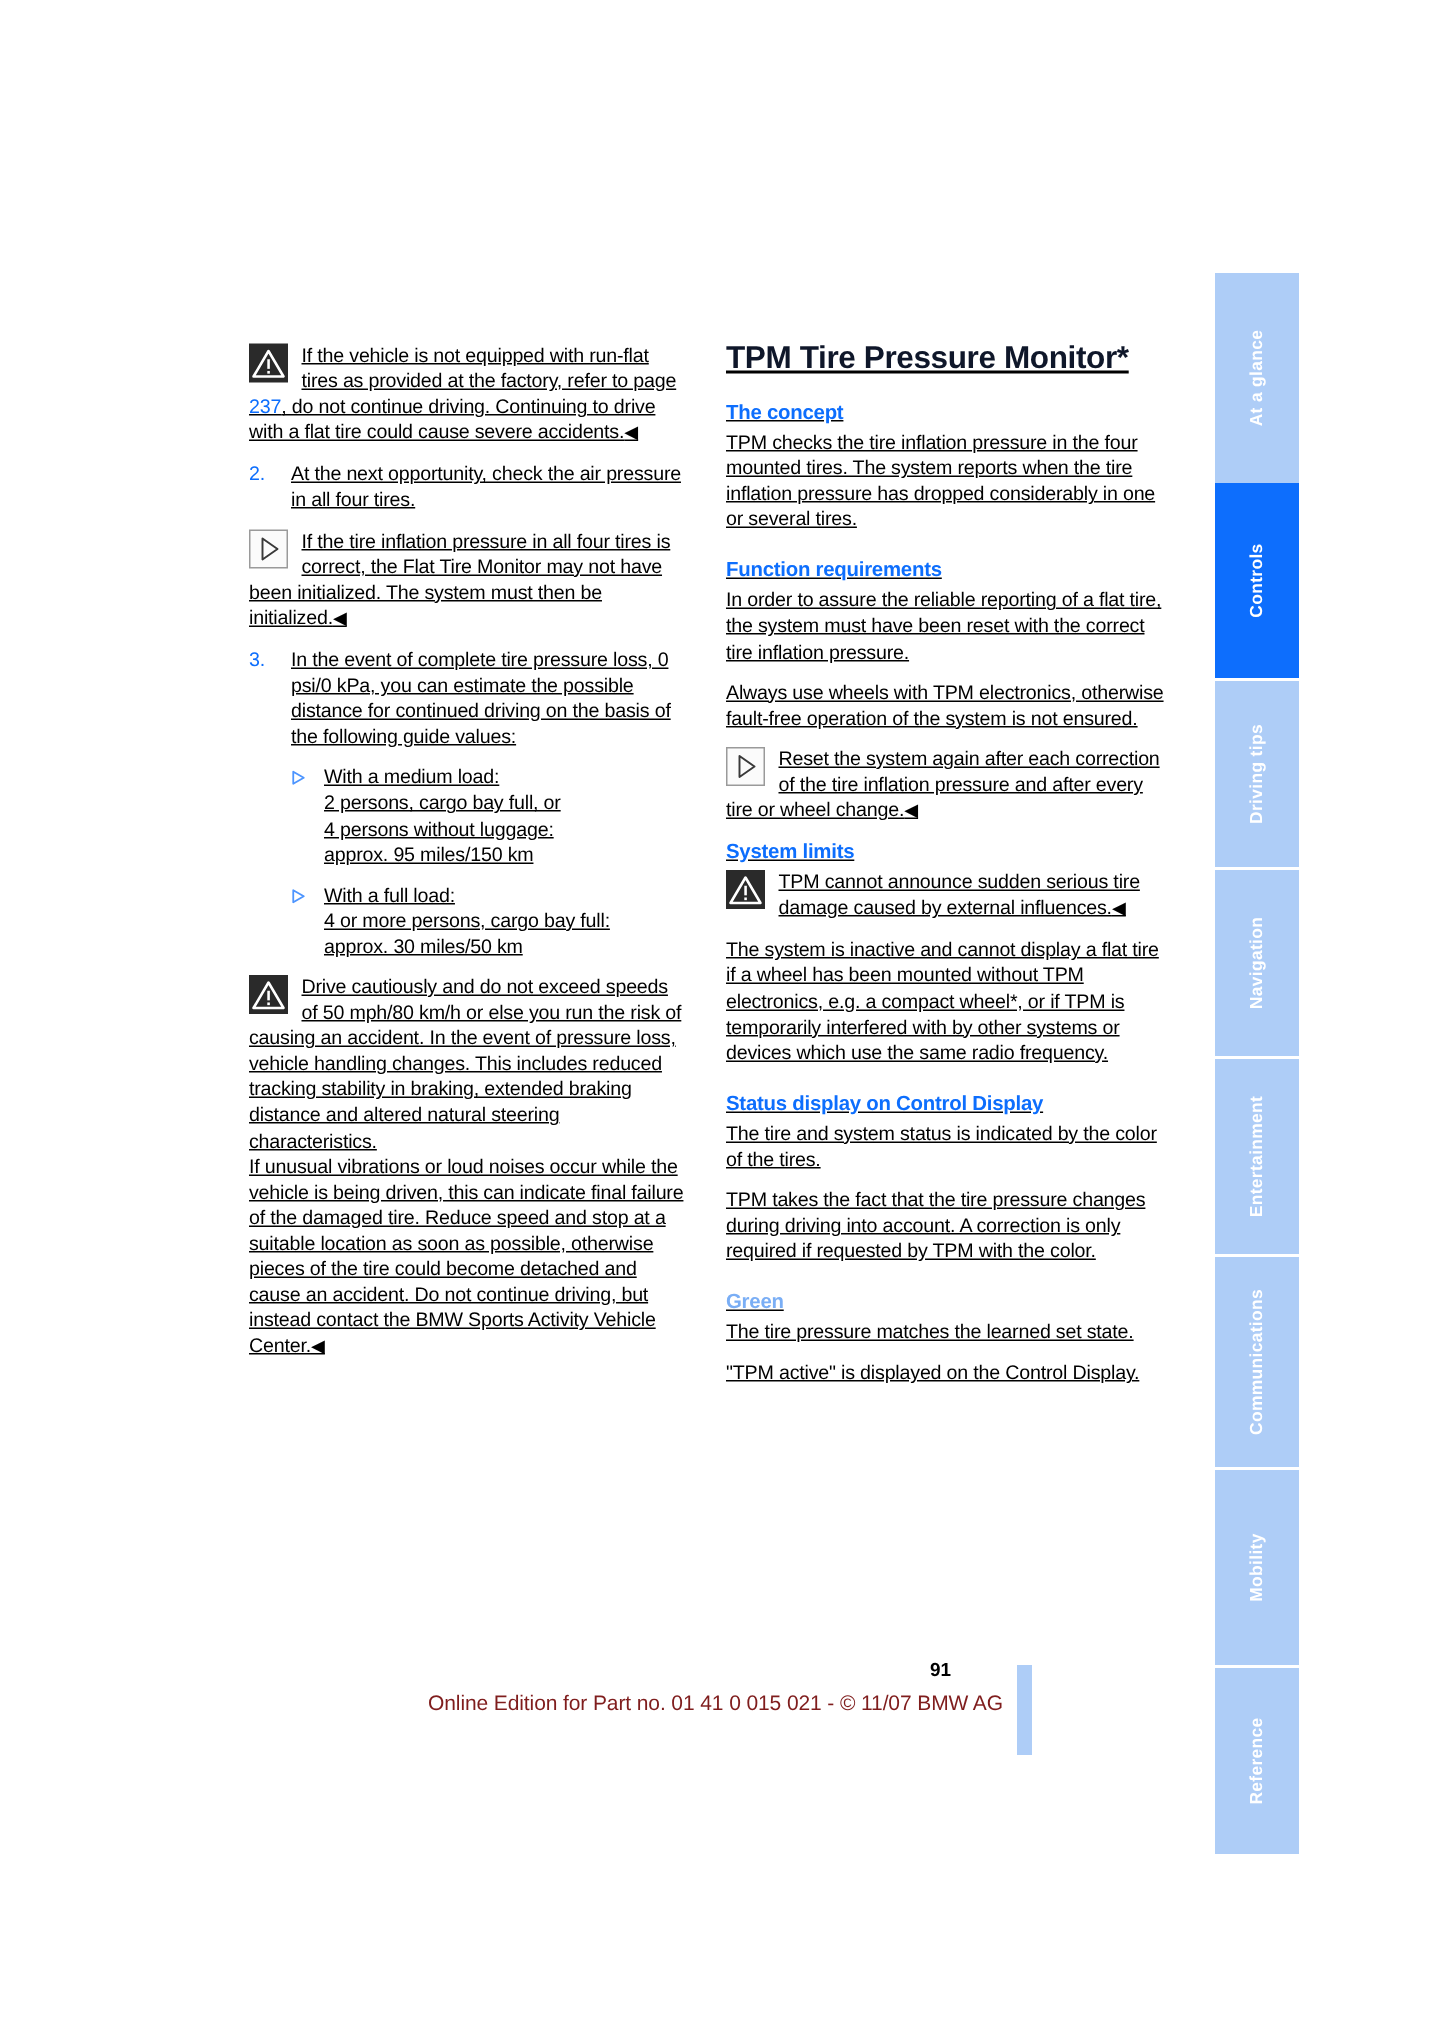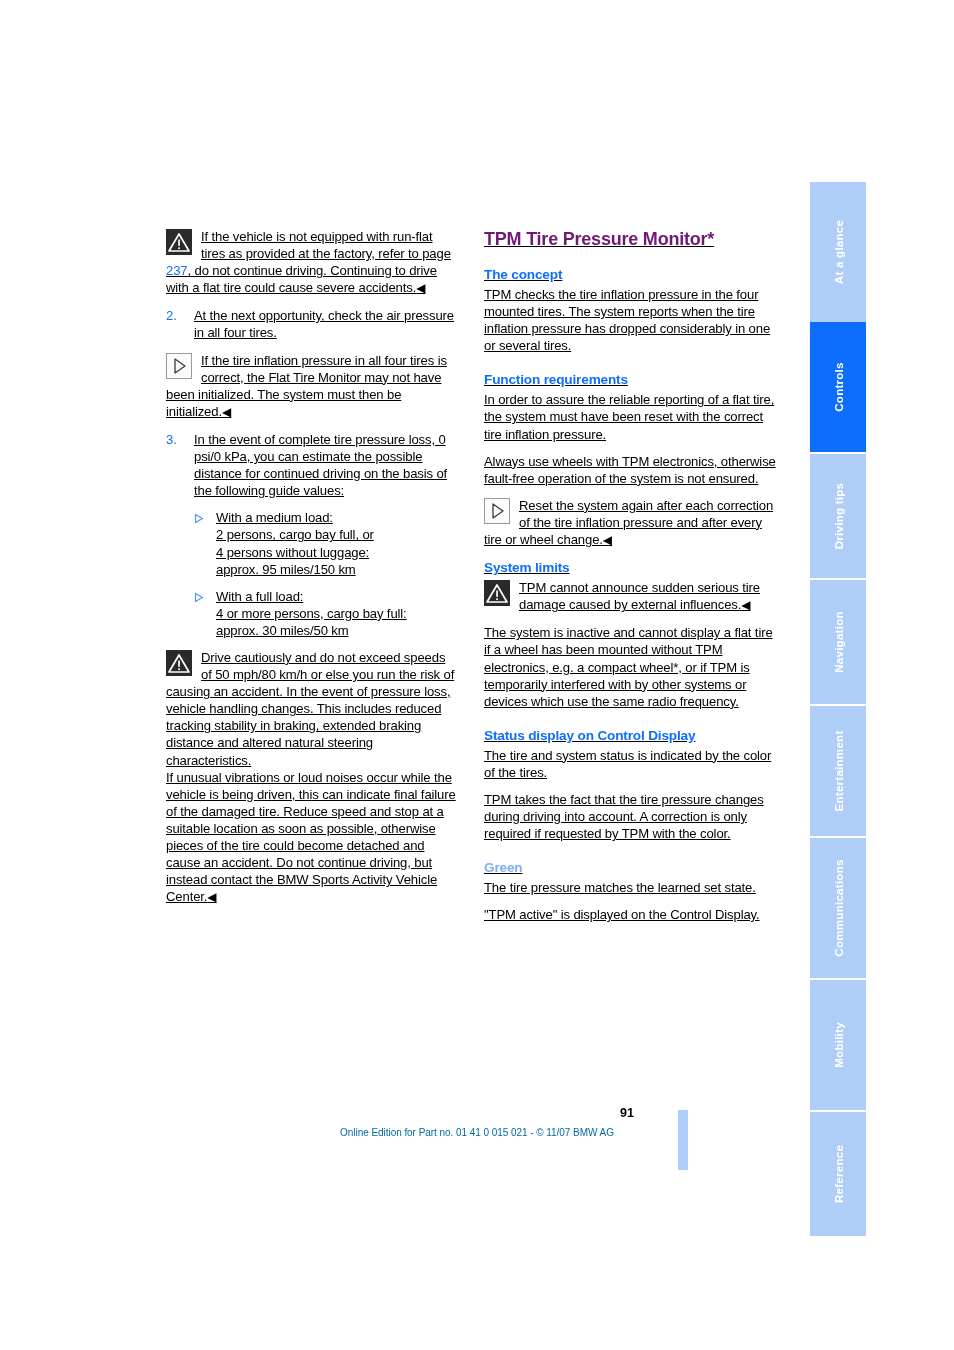--- a/index.html
+++ b/index.html
@@ -36,22 +36,22 @@
   #col-left  { left: 166px; }
   #col-right { left: 484px; }
 
   
   p.para {
     margin: 0 0 10px 0;
   }
 
   
   h1.title {
-    color: #701a75;
-    font-size: 18px;
+    color: #0f172a;
+    font-size: 21px;
     line-height: 22px;
     font-weight: bold;
     margin: 0 0 16px 0;
     letter-spacing: -0.012em;
   }
   h2.sub {
     color: #0d6efd;
     font-size: 13.6px;
     line-height: 17px;
     font-weight: bold;
@@ -163,22 +163,22 @@
     font-size: 12.6px;
     font-weight: bold;
     color: #000;
   }
   #footline {
     position: absolute;
     left: 0;
     top: 1127px;
     width: 954px;
     text-align: center;
-    font-size: 10px;
-    color: #0369a1;
+    font-size: 14px;
+    color: #7f1d1d;
     letter-spacing: -0.005em;
   }
   #pagebar {
     position: absolute;
     left: 678px;
     top: 1110px;
     width: 10px;
     height: 60px;
     background: #aecdf7;
   }

